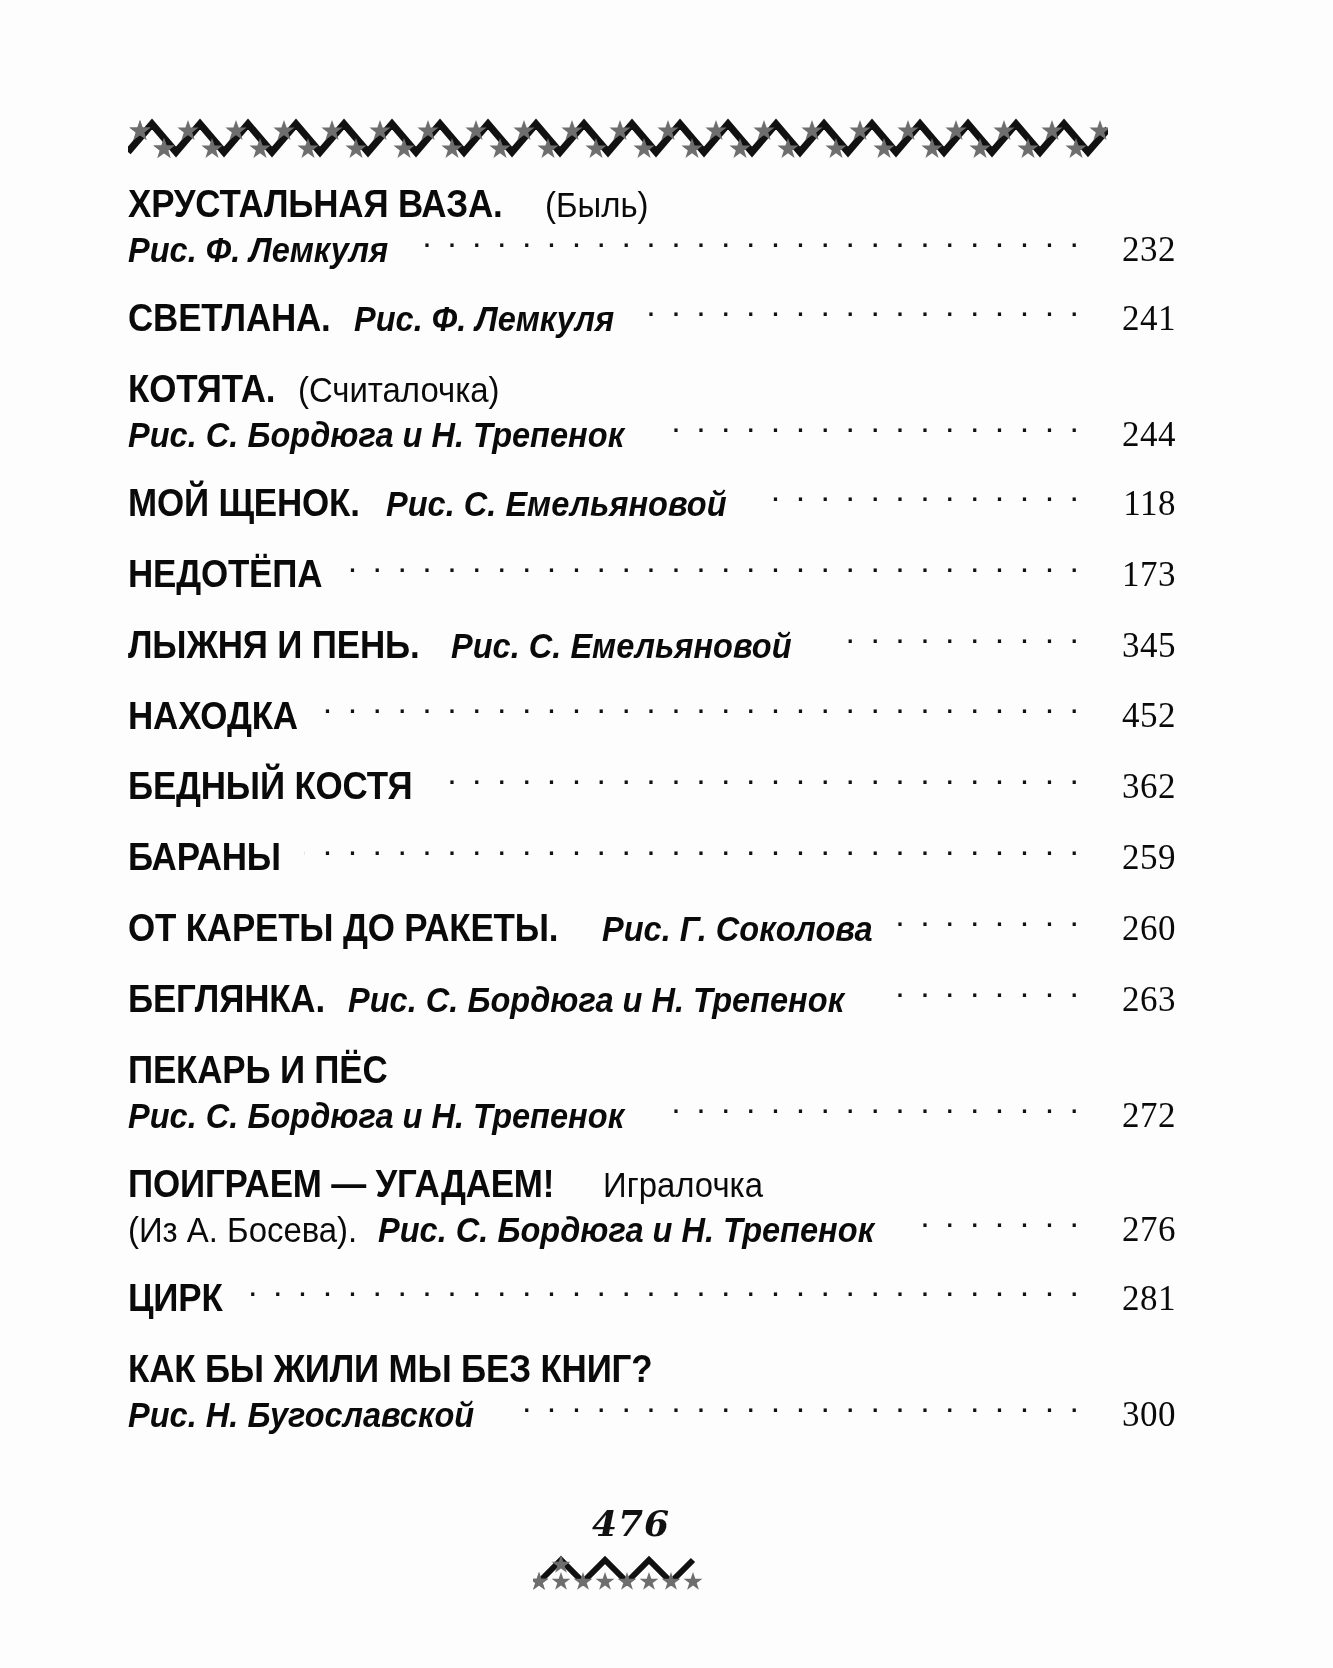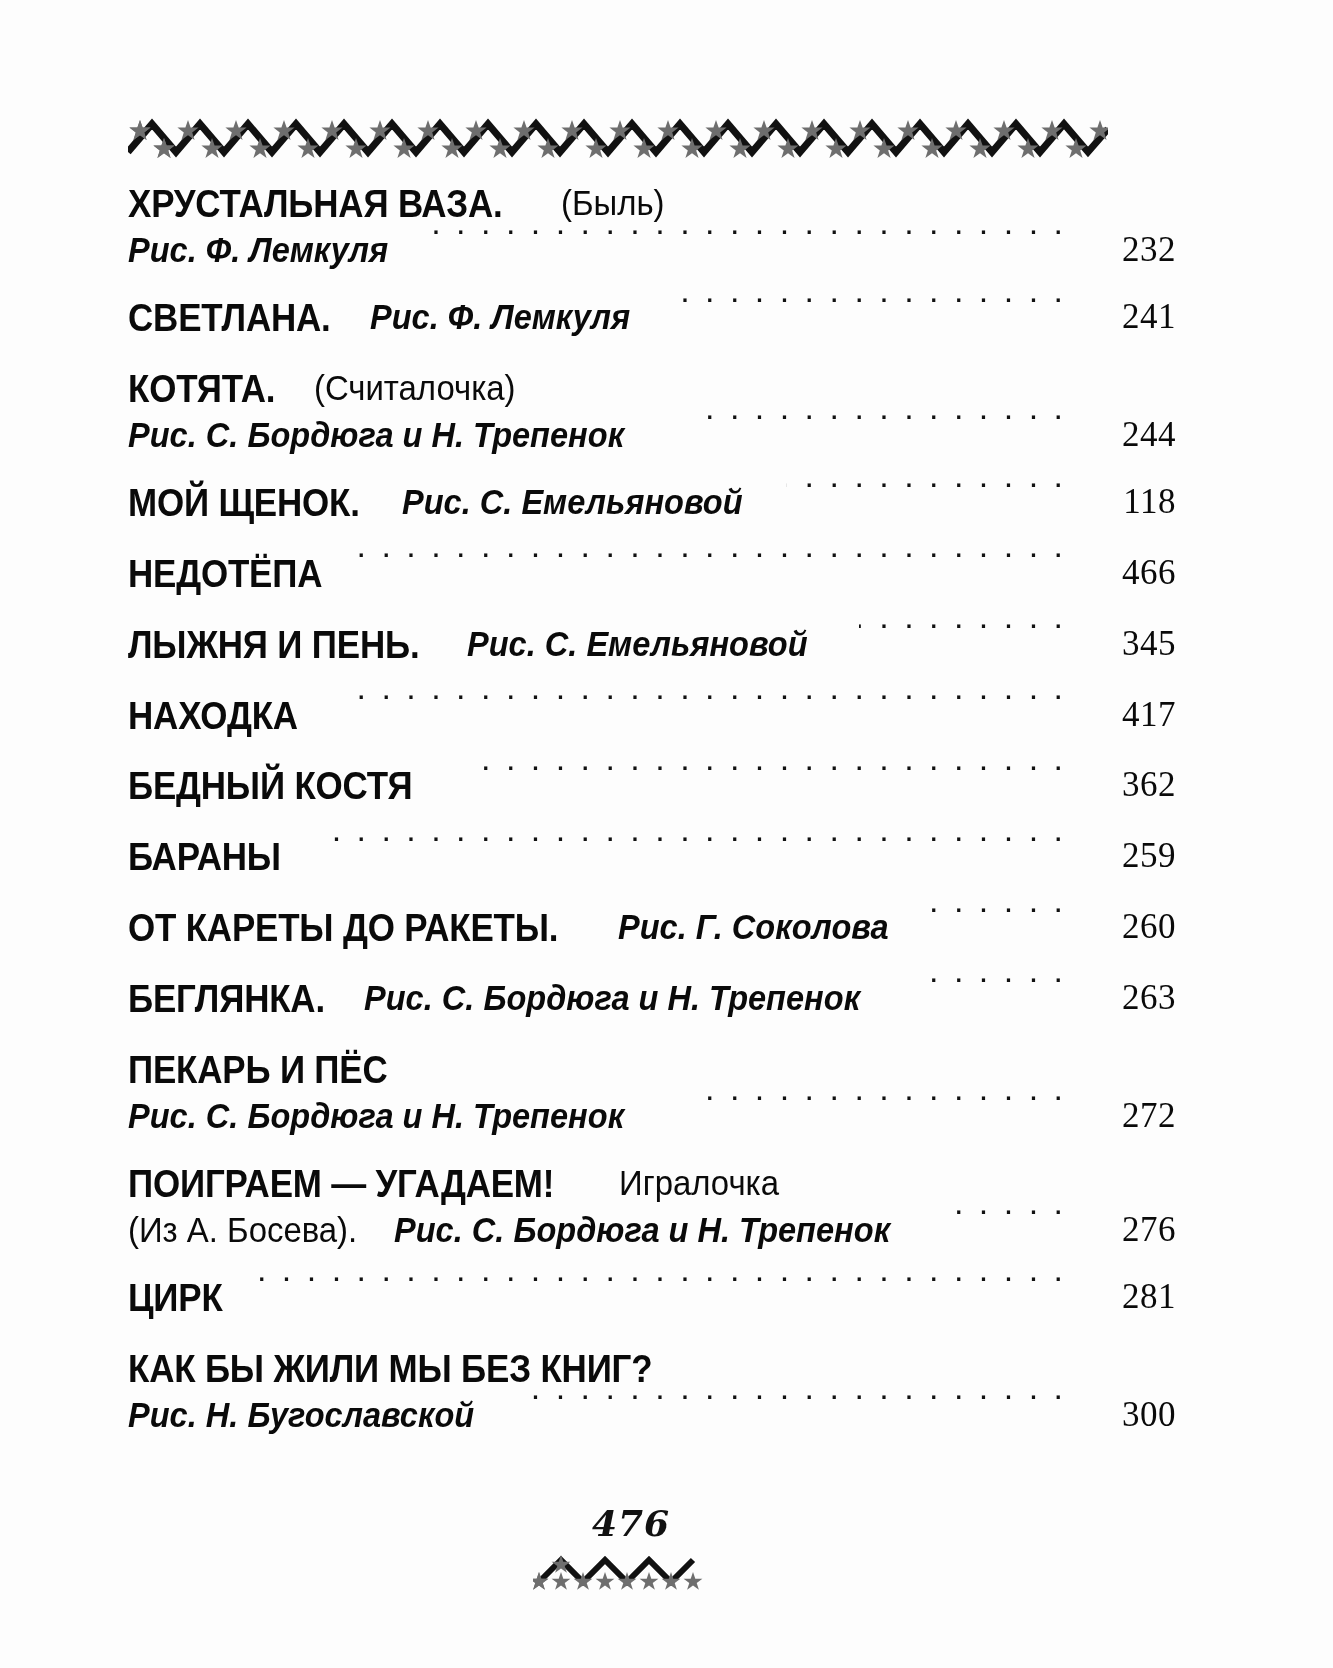--- a/index.html
+++ b/index.html
@@ -41,25 +41,24 @@
     top: 182px;
     width: 1048px;
   }
 
   .entry {
     margin-bottom: 26px;
   }
 
   .line {
     display: flex;
-    align-items: flex-start;
+    align-items: center;
     width: 100%;
     white-space: nowrap;
     line-height: 1.18;
-    gap: 16px;
   }
 
   
   .line.head-only {
     margin-bottom: 2px;
   }
 
   .ttl {
     font-family: "Liberation Sans", sans-serif;
     font-weight: 700;
@@ -248,38 +247,38 @@
         <span class="cred">Рис. С. Емельяновой</span>
         <span class="leader tightdots"></span>
         <span class="pg">118</span>
       </div>
     </div>
 
     <div class="entry">
       <div class="line">
         <span class="ttl">НЕДОТЁПА</span>
         <span class="leader tightdots"></span>
-        <span class="pg">466</span>
+        <span class="pg">173</span>
       </div>
     </div>
 
     <div class="entry">
       <div class="line">
         <span class="ttl">ЛЫЖНЯ И ПЕНЬ.</span>
         <span class="cred">Рис. С. Емельяновой</span>
         <span class="leader"></span>
         <span class="pg">345</span>
       </div>
     </div>
 
     <div class="entry">
       <div class="line">
         <span class="ttl">НАХОДКА</span>
         <span class="leader"></span>
-        <span class="pg">417</span>
+        <span class="pg">452</span>
       </div>
     </div>
 
     <div class="entry">
       <div class="line">
         <span class="ttl">БЕДНЫЙ КОСТЯ</span>
         <span class="leader"></span>
         <span class="pg">362</span>
       </div>
     </div>

